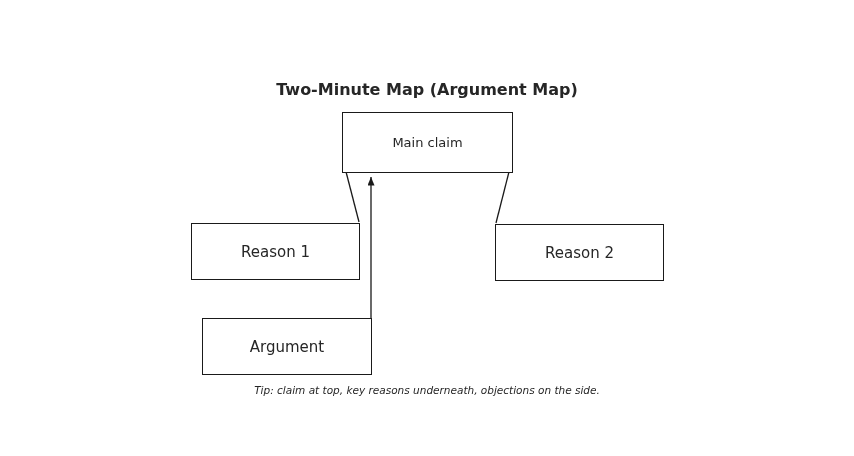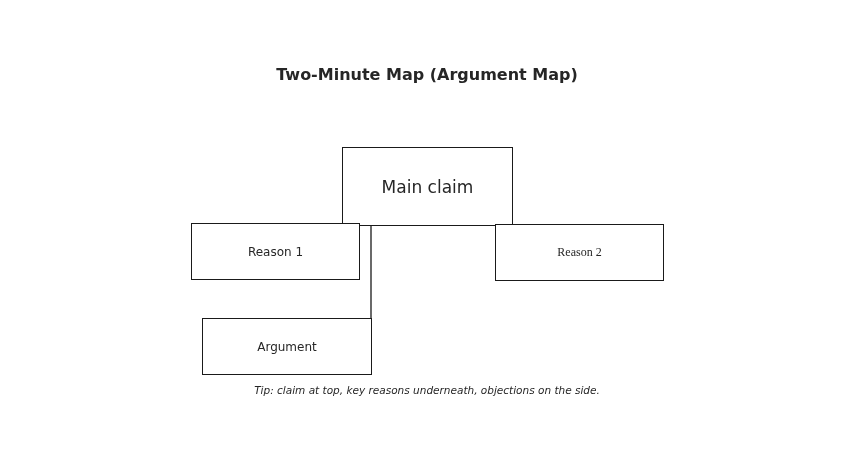--- a/index.html
+++ b/index.html
@@ -11,21 +11,21 @@
   .canvas{
     position:relative;
     width:854px;height:456px;
     background:var(--color-background);
     font-family:"DejaVu Sans","Liberation Sans",sans-serif;
     color:var(--color-text);
     overflow:hidden;
   }
   .title{
     position:absolute;
-    top:65px;left:0;width:854px;
+    top:80px;left:0;width:854px;
     margin:0;
     text-align:center;
     font-size:16px;
     font-weight:bold;
     color:var(--color-text);
   }
   .arrow-layer{
     position:absolute;top:0;left:0;
     width:854px;height:456px;
     pointer-events:none;
@@ -40,26 +40,26 @@
     stroke:none;
   }
   .node{
     position:absolute;
     box-sizing:border-box;
     border:1.4px solid var(--color-line);
     background:var(--color-background);
     display:flex;
     align-items:center;
     justify-content:center;
-    font-size:12px;
+    font-size:15px;
     color:var(--color-text);
   }
-  .node-main{left:342px;top:112px;width:171px;height:79px;font-size:17px;margin-top:35px;}
+  .node-main{left:342px;top:112px;width:171px;height:61px;font-size:13px;}
   .node-reason1{left:191px;top:223px;width:169px;height:57px;}
-  .node-reason2{left:495px;top:224px;width:169px;height:57px;font-family:Liberation Serif, serif;}
+  .node-reason2{left:495px;top:224px;width:169px;height:57px;}
   .node-objection{left:202px;top:318px;width:170px;height:57px;}
   .tip{
     position:absolute;
     top:384px;left:0;width:854px;
     text-align:center;
     font-size:10.5px;
     color:var(--color-text);
     font-style:italic;
   }
 </style>

